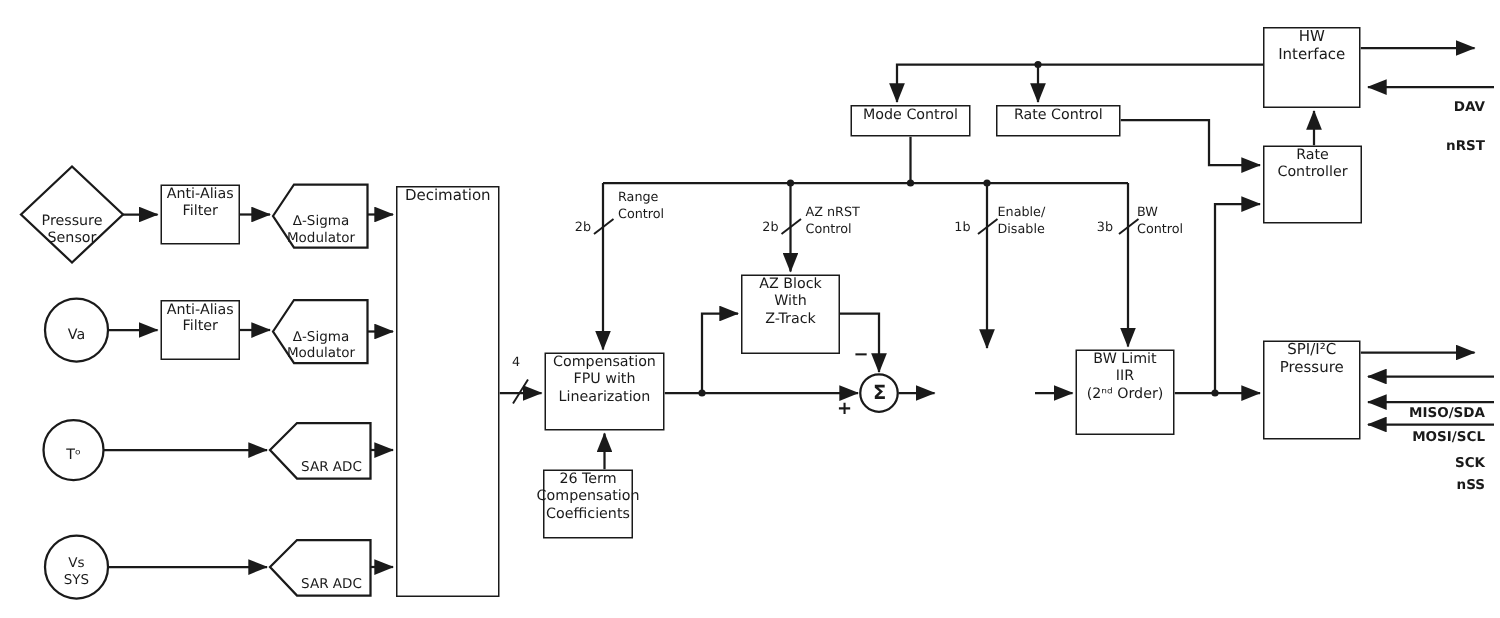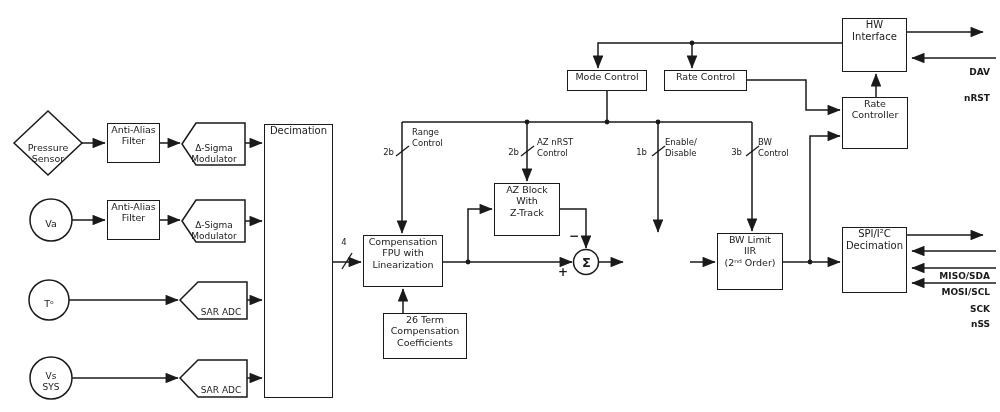--- a/index.html
+++ b/index.html
@@ -128,38 +128,38 @@
 Filter</span>
     </div>
   <div class="box" style="left:264px;top:124px;width:69px;height:274px">
       <span class="lbl sz10">Decimation</span>
     </div>
   <div class="box" style="left:363px;top:235px;width:80px;height:52px">
       <span class="lbl">Compensation
 FPU with
 Linearization</span>
     </div>
-  <div class="box" style="left:383px;top:313px;width:84px;height:46px">
+  <div class="box" style="left:362px;top:313px;width:60px;height:46px">
       <span class="lbl">26 Term
 Compensation
 Coefficients</span>
     </div>
   <div class="box" style="left:494px;top:183px;width:66px;height:53px">
       <span class="lbl">AZ Block
 With
 Z-Track</span>
     </div>
   <div class="box" style="left:717px;top:233px;width:66px;height:57px">
       <span class="lbl">BW Limit
 IIR
 (2ⁿᵈ Order)</span>
     </div>
   <div class="box" style="left:842px;top:227px;width:65px;height:66px">
       <span class="lbl sz10">SPI/I²C
-Decimation</span>
+Pressure</span>
     </div>
   <div class="box" style="left:842px;top:18px;width:65px;height:54px">
       <span class="lbl sz10">HW
 Interface</span>
     </div>
   <div class="box" style="left:842px;top:97px;width:66px;height:52px">
       <span class="lbl">Rate
 Controller</span>
     </div>
 

